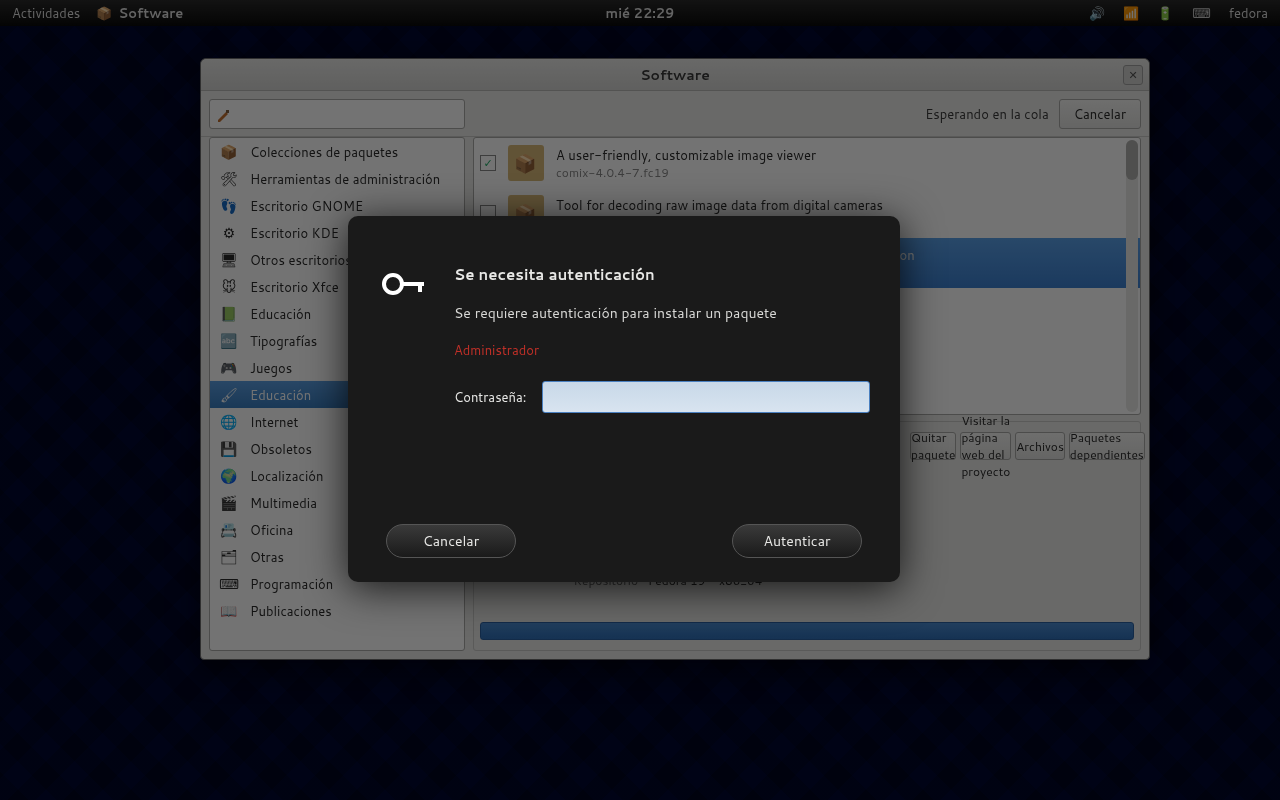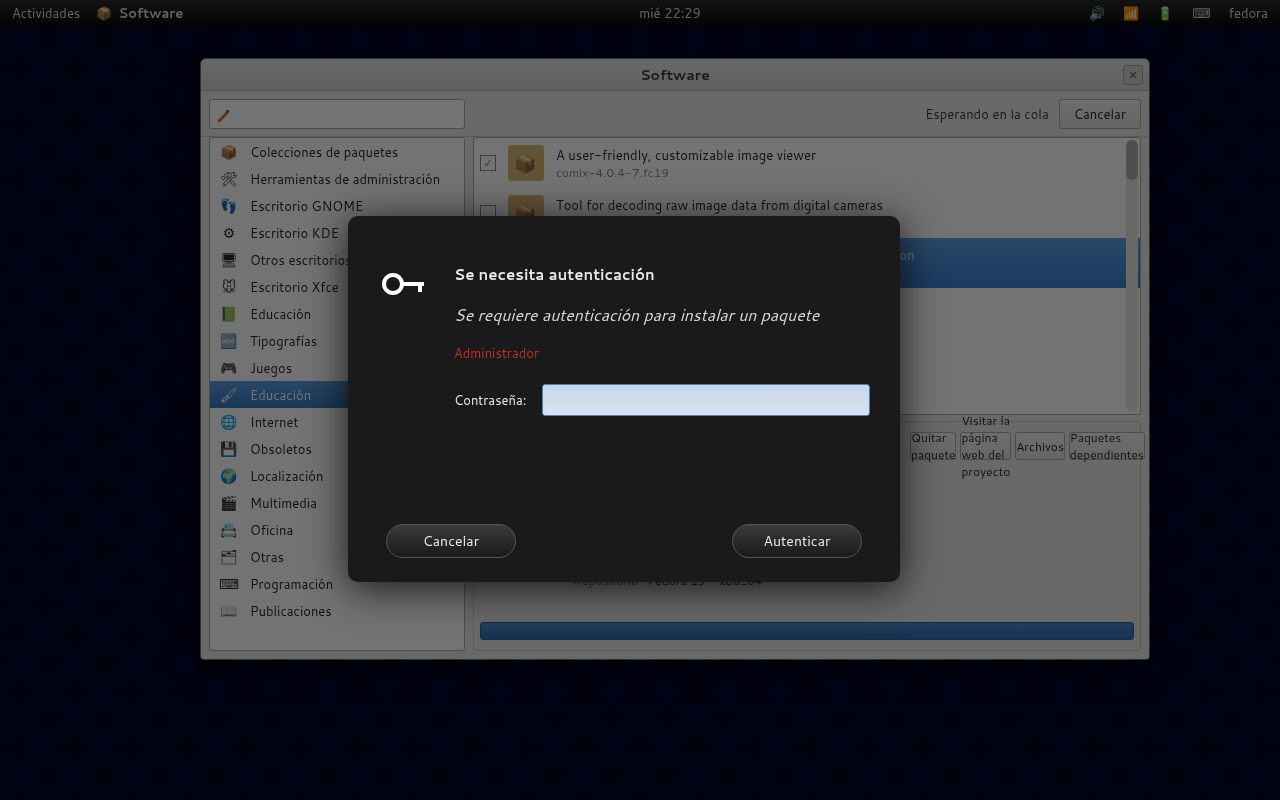--- a/index.html
+++ b/index.html
@@ -14,21 +14,21 @@
 }
 
 
 .top-panel {
   position: absolute; top: 0; left: 0; right: 0; height: 26px;
   background: linear-gradient(#2a2a2a, #0a0a0a);
   color: #ddd; display: flex; align-items: center; font-size: 13px;
   z-index: 5;
 }
 .top-panel .left { display: flex; align-items: center; gap: 16px; padding-left: 12px; }
-.top-panel .center { position: absolute; left: 50%; transform: translateX(-50%); font-weight: normal; margin-left: 30px; }
+.top-panel .center { position: absolute; left: 50%; transform: translateX(-50%); font-weight: bold; }
 .top-panel .right { margin-left: auto; display: flex; align-items: center; gap: 18px; padding-right: 12px; }
 .top-panel .app { display: flex; align-items: center; gap: 6px; font-weight: bold; }
 .top-panel .tray-icon { font-size: 13px; color: #ccc; }
 
 
 .app-window {
   position: absolute; left: 200px; top: 58px; width: 950px; height: 602px;
   background: #e8e8e6; border: 1px solid #6a6a6a; border-radius: 6px 6px 4px 4px;
   box-shadow: 0 8px 30px rgba(0,0,0,0.6);
   display: flex; flex-direction: column;
@@ -139,21 +139,21 @@
   background: #1a1a1a; border-radius: 10px; z-index: 100;
   box-shadow: 0 6px 40px rgba(0,0,0,0.8);
   color: #e8e8e6; padding: 48px 30px 24px 30px;
   display: flex; flex-direction: column;
 }
 .auth-body { display: flex; gap: 24px; flex: 1; }
 .auth-icon { width: 52px; display: flex; justify-content: center; padding-top: 6px; }
 .auth-icon svg { width: 44px; height: 28px; }
 .auth-content { flex: 1; }
 .auth-title { font-size: 15px; font-weight: bold; margin-bottom: 18px; }
-.auth-subtitle { font-size: 16px; margin-bottom: 18px; color: #d8d8d6; font-style: italic; }
+.auth-subtitle { font-size: 14px; margin-bottom: 18px; color: #d8d8d6; }
 .auth-user { font-size: 13px; color: #c03028; margin-bottom: 22px; }
 .auth-field-row { display: flex; align-items: center; gap: 16px; }
 .auth-field-label { font-size: 13px; }
 .auth-input {
   flex: 1; height: 32px; background: linear-gradient(#c8d8e8, #d8e4f0);
   border: 1px solid #4a80c0; border-radius: 3px; padding: 0 8px;
   font-size: 13px; outline: none;
 }
 .auth-buttons { display: flex; justify-content: space-between; margin-top: auto; padding: 0 8px; }
 .auth-btn {

